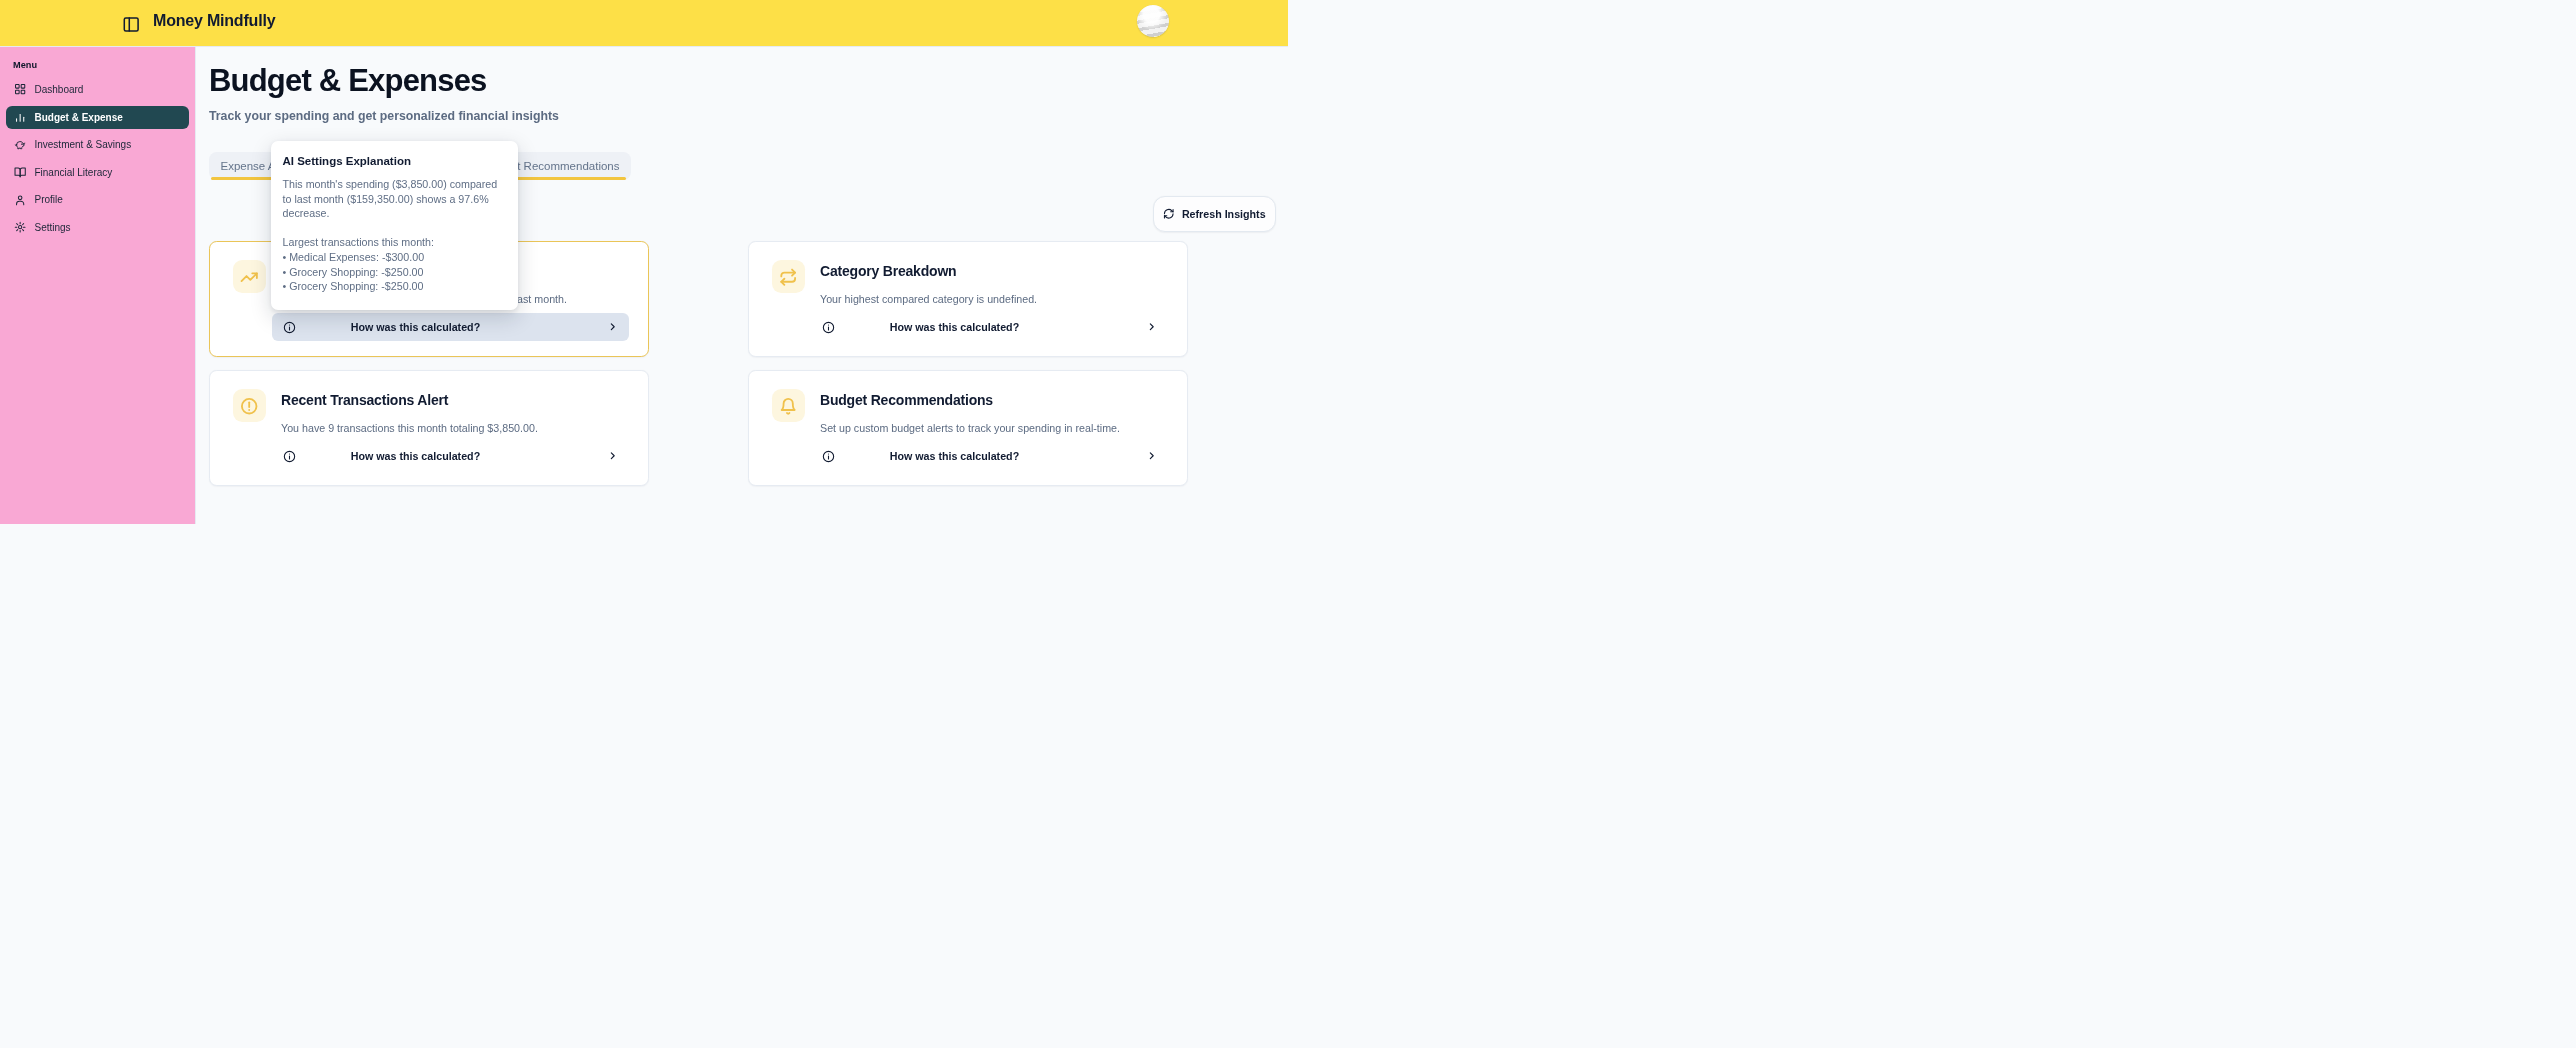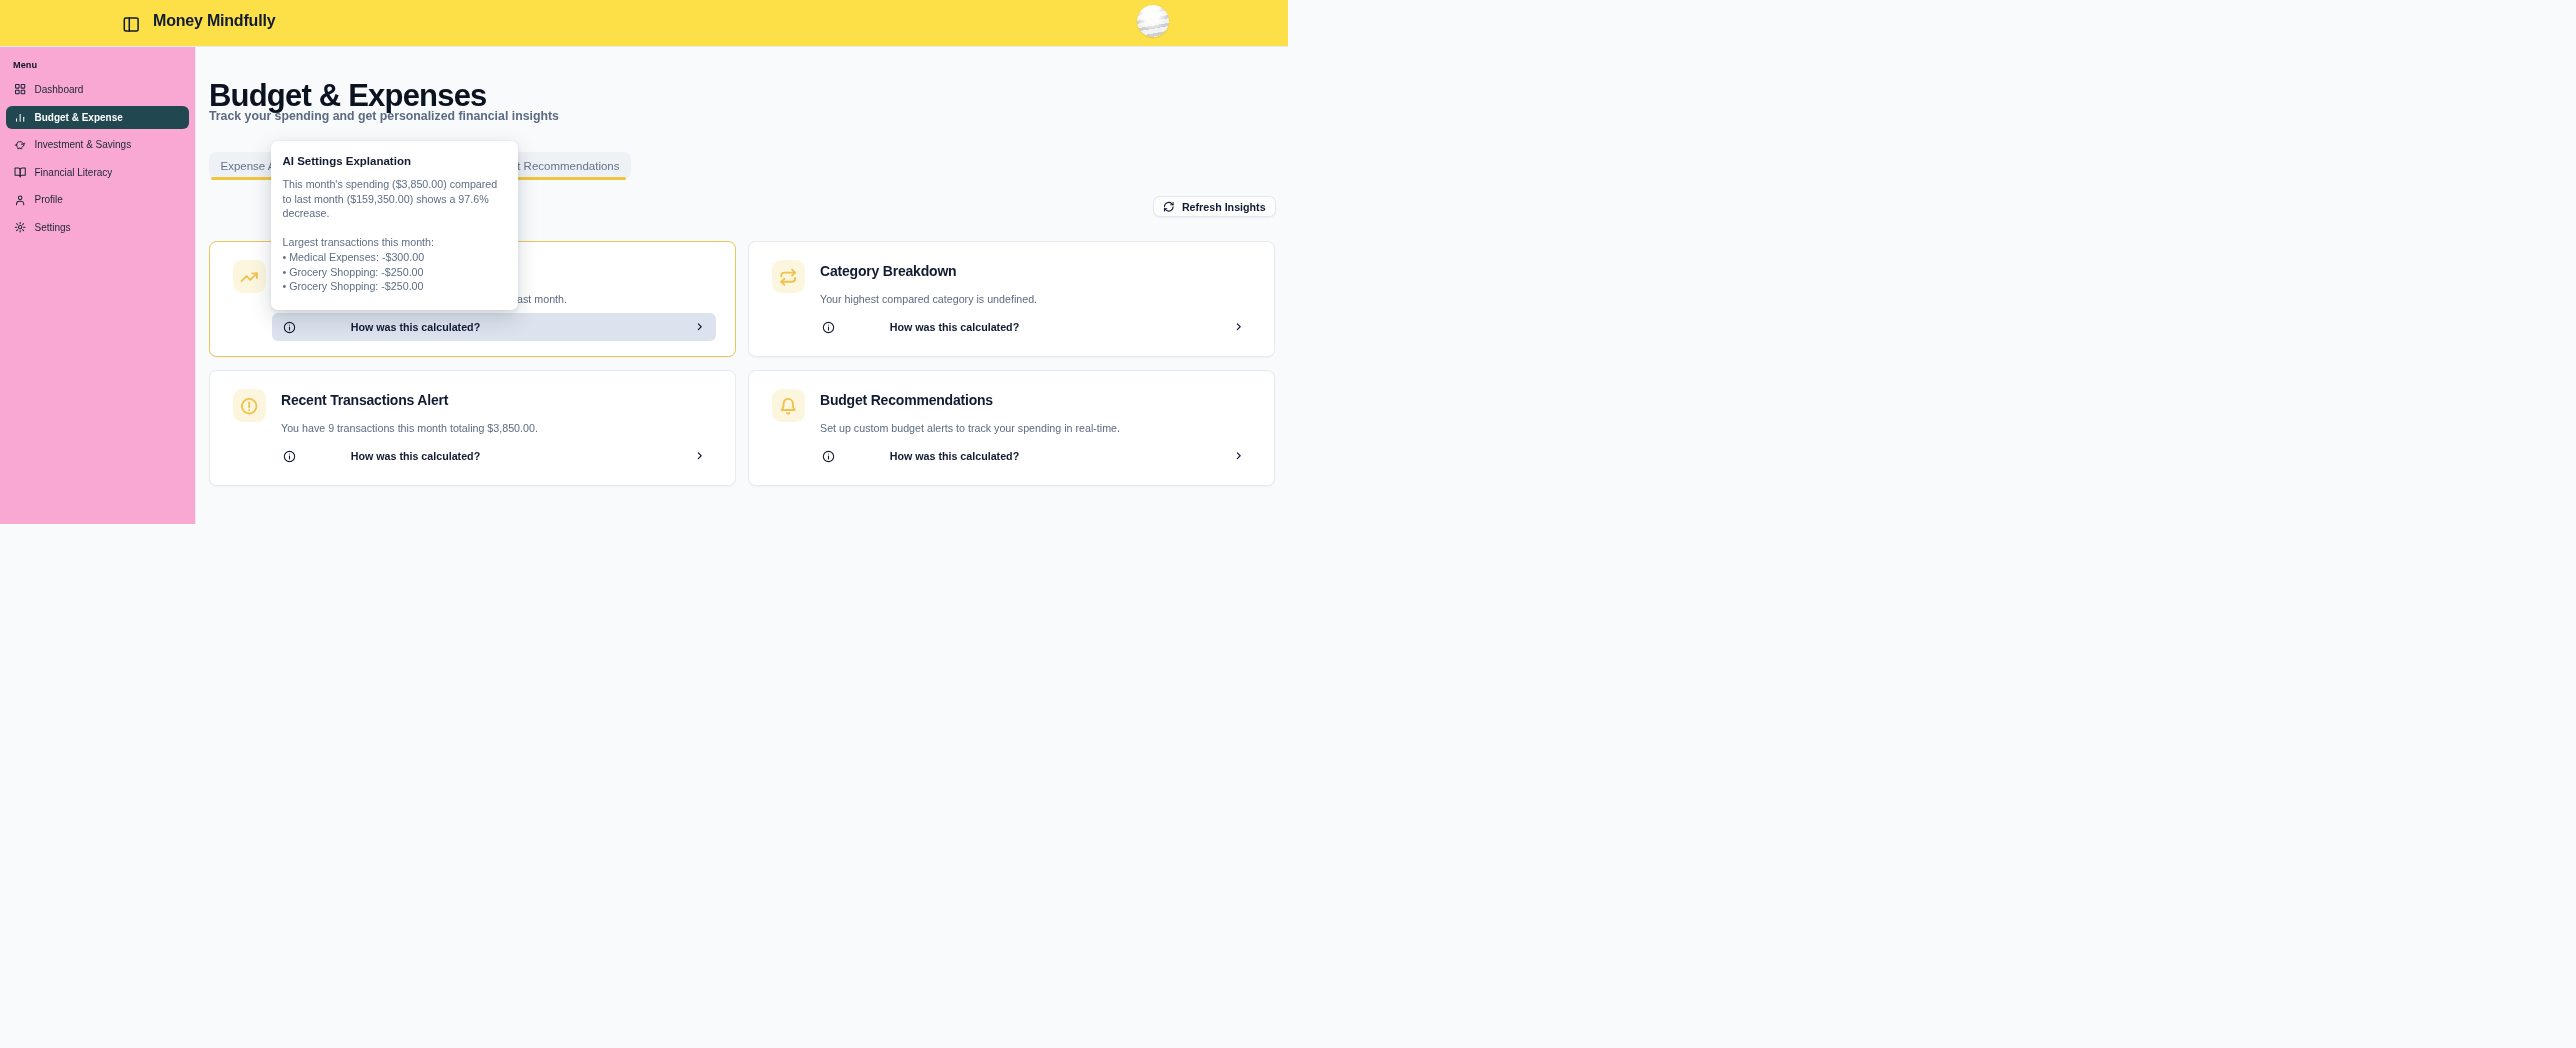--- a/index.html
+++ b/index.html
@@ -49,21 +49,21 @@
     height:23px; margin-bottom:4.6px; border-radius:6.1px;
     display:flex; align-items:center; padding-left:7.7px;
     font-size:10px; color:#1b2537; cursor:pointer;
   }
   .nav-item .nav-ic { width:12.3px; height:12.3px; margin-right:8.4px; color:#1b2537; }
   .nav-item.active { background:#214851; color:#ffffff; font-weight:700; }
   .nav-item.active .nav-ic { color:#ffffff; }
 
   
   .page-title {
-    position:absolute; left:209px; top:78px;
+    position:absolute; left:209px; top:63px;
     font-size:31px; font-weight:800; letter-spacing:-0.8px; color:#0b1220;
   }
   .page-subtitle {
     position:absolute; left:209px; top:109px;
     font-size:12.3px; color:#5c6b82;font-weight:bold;
   }
 
   
   .tabbar {
     position:absolute; left:209px; top:152px; width:422px; height:28px;
@@ -72,31 +72,31 @@
     padding:0 11.5px; z-index:1;
   }
   .tabbar:after {
     content:""; position:absolute; left:2.3px; right:4.6px; bottom:0;
     height:3.1px; border-radius:2.3px; background:#f2c53f;
   }
   .tab { font-size:11.5px; font-weight:500; color:#64748b; cursor:pointer; white-space:nowrap; }
 
   
   .refresh-btn {
-    position:absolute; left:1153px; top:196px; width:123px; height:21px;
-    background:#fdfdfe; border:0.8px solid #e3e9f0; border-radius:7px;
+    position:absolute; left:1153px; top:196px; width:123px; height:36px;
+    background:#fdfdfe; border:0.8px solid #e3e9f0; border-radius:12px;
     box-shadow:0 0.8px 1.5px rgba(15,23,42,.05);
     display:flex; align-items:center; justify-content:center; gap:7px;
     font-size:10.7px; font-weight:700; color:#111b31; cursor:pointer;
   }
   .refresh-btn .ic { width:11.5px; height:11.5px; color:#111b31; }
 
   
   .card {
-    position:absolute; width:527px; height:116px;
+    position:absolute; width:440px; height:116px;
     background:#ffffff; border:0.8px solid #e6ebf2; border-radius:7.7px;
     box-shadow:0 0.8px 1.5px rgba(15,23,42,.04);
   }
   .card.accent { border-color:#eac558; }
   .card-badge {
     position:absolute; left:23px; top:18.4px; width:33px; height:33px;
     border-radius:9.2px; background:#fdf6df;
     display:flex; align-items:center; justify-content:center;
   }
   .card-badge .ic { width:18.4px; height:18.4px; color:#f0c14b; }

